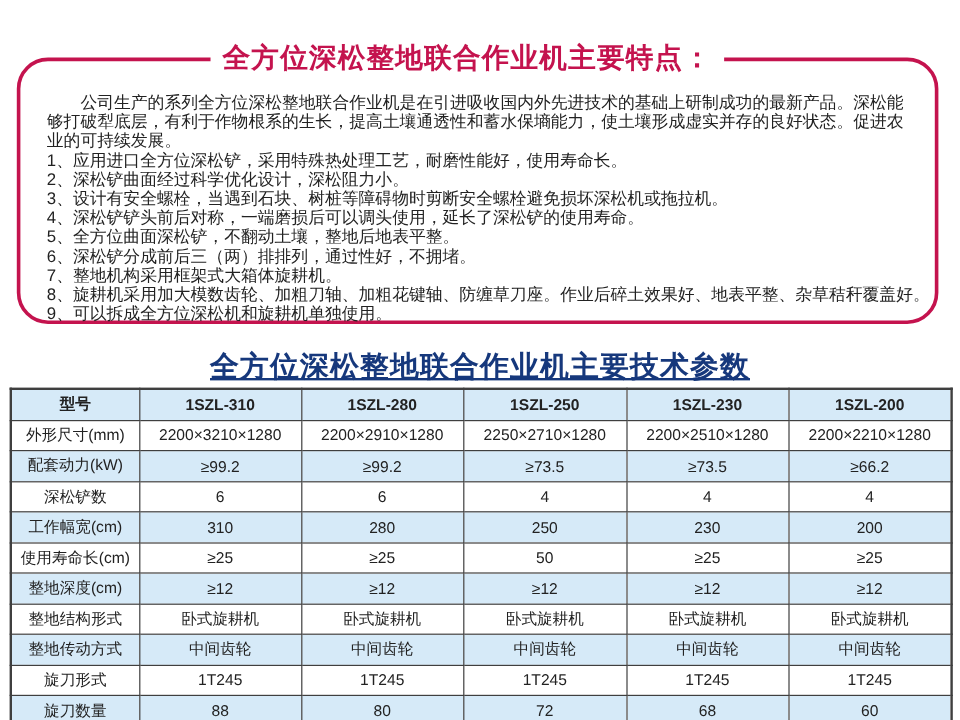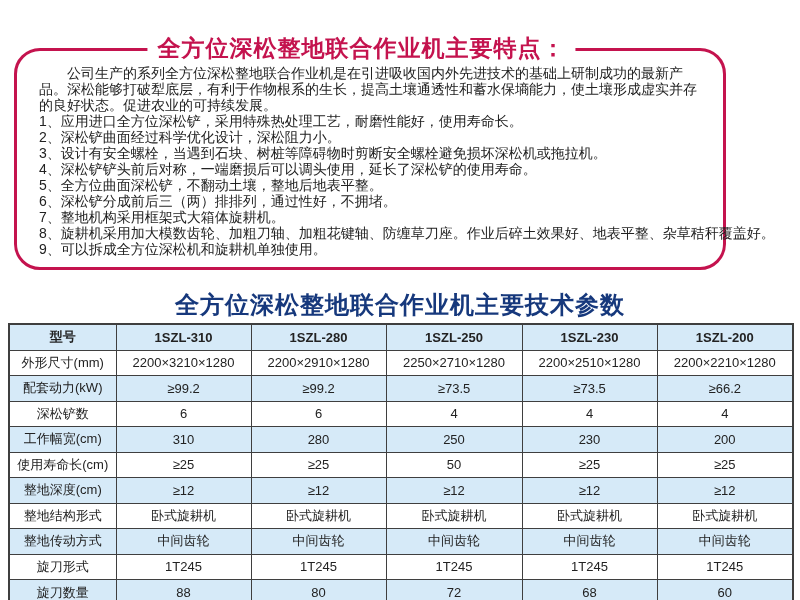--- a/index.html
+++ b/index.html
@@ -3,41 +3,41 @@
 <meta charset="utf-8">
 <style>
   html,body{margin:0;padding:0;}
   body{
     width:800px;height:600px;position:relative;background:#ffffff;
     font-family:"Liberation Sans","DejaVu Sans",sans-serif;color:#222;
     overflow:hidden;
   }
   
   .feature-box{
-    position:absolute;left:14px;top:48px;width:712px;height:222px;
+    position:absolute;left:14px;top:48px;width:768px;height:222px;
     border:3px solid #c4134e;border-radius:26px;background:#fff;
     box-sizing:border-box;padding:14px 22px 0 22px;
   }
   .feature-title{
     position:absolute;top:-17px;left:50%;transform:translateX(-52%);
     background:#fff;padding:0 10px;white-space:nowrap;
     color:#c4134e;font-family:"Liberation Serif","DejaVu Serif",serif;
     font-weight:bold;font-size:23px;letter-spacing:1px;line-height:30px;
   }
   .feature-intro{
-    font-size:14px;line-height:16px;text-indent:2em;margin:0 0 0 0;
+    font-size:14px;line-height:16px;text-indent:2em;margin:12px 0 0 0;
   }
   .feature-item{
     font-size:14px;line-height:16px;white-space:nowrap;
   }
   
   .specs-title{
     position:absolute;left:0;right:0;top:289px;text-align:center;
     color:#16387c;font-family:"Liberation Serif","DejaVu Serif",serif;
-    font-weight:bold;font-size:24px;letter-spacing:1px;margin:0;
+    font-weight:bold;font-size:24px;letter-spacing:1px;margin:0;text-decoration:underline;
   }
   table.specs{
     position:absolute;left:8px;top:323px;width:784px;height:284px;
     border-collapse:collapse;table-layout:fixed;
     border:2px solid #3f3f3f;
   }
   table.specs td,table.specs th{
     border:1px solid #3f3f3f;text-align:center;vertical-align:middle;
     font-size:13px;padding:0 2px;overflow:hidden;white-space:nowrap;
   }

